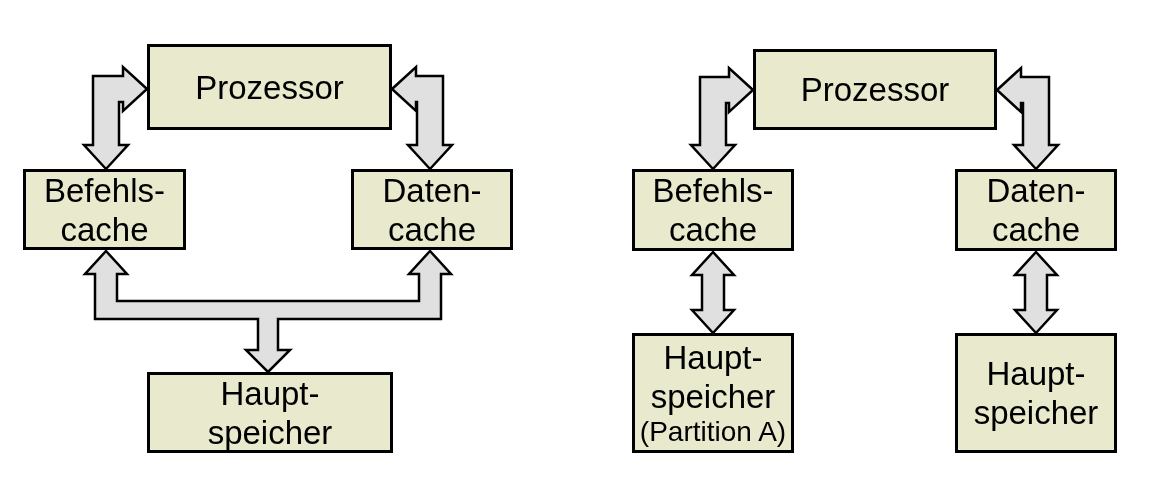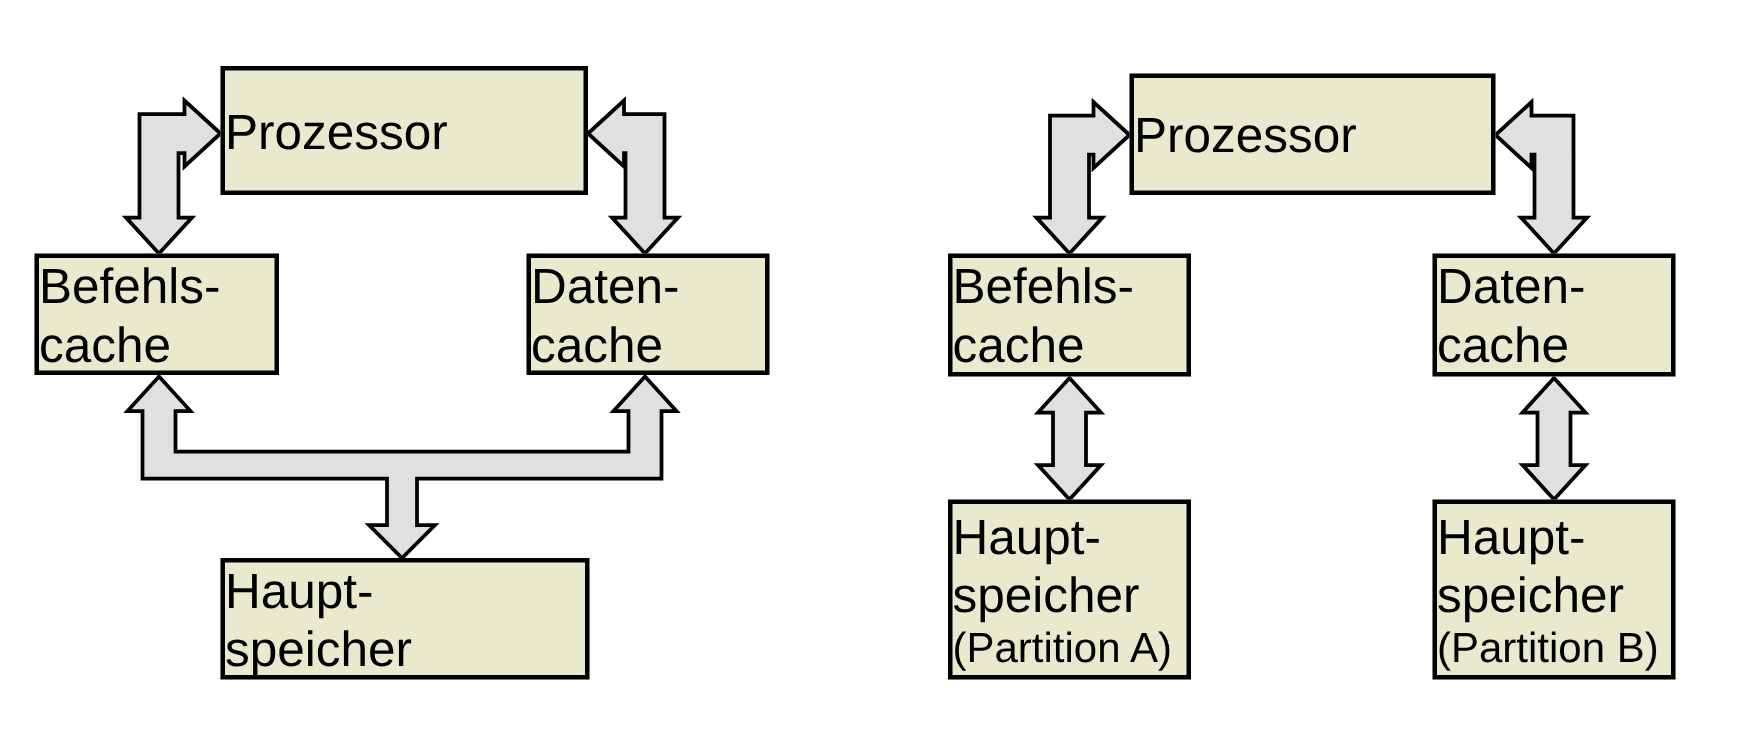--- a/index.html
+++ b/index.html
@@ -29,21 +29,21 @@
     stroke-width: 2.5;
     stroke-linejoin: miter;
   }
   .box {
     position: absolute;
     box-sizing: border-box;
     background: #e9e9cd;
     border: 3px solid #000000;
     display: flex;
     flex-direction: column;
-    align-items: flex-start;
+    align-items: center;
     justify-content: center;
     text-align: center;
     font-size: 33px;
     line-height: 39px;
     color: #000000;
   }
   .box .note {
     font-size: 28px;
     line-height: 32px;
   }
@@ -105,16 +105,15 @@
 
   <div class="box" style="left:632px; top:333px; width:162px; height:120px;">
     <div>Haupt-</div>
     <div>speicher</div>
     <div class="note">(Partition A)</div>
   </div>
 
   <div class="box" style="left:955px; top:333px; width:162px; height:120px;">
     <div>Haupt-</div>
     <div>speicher</div>
-    <div class="note">(Partition B)</div>
   </div>
 
 </div>
 
 </body></html>

